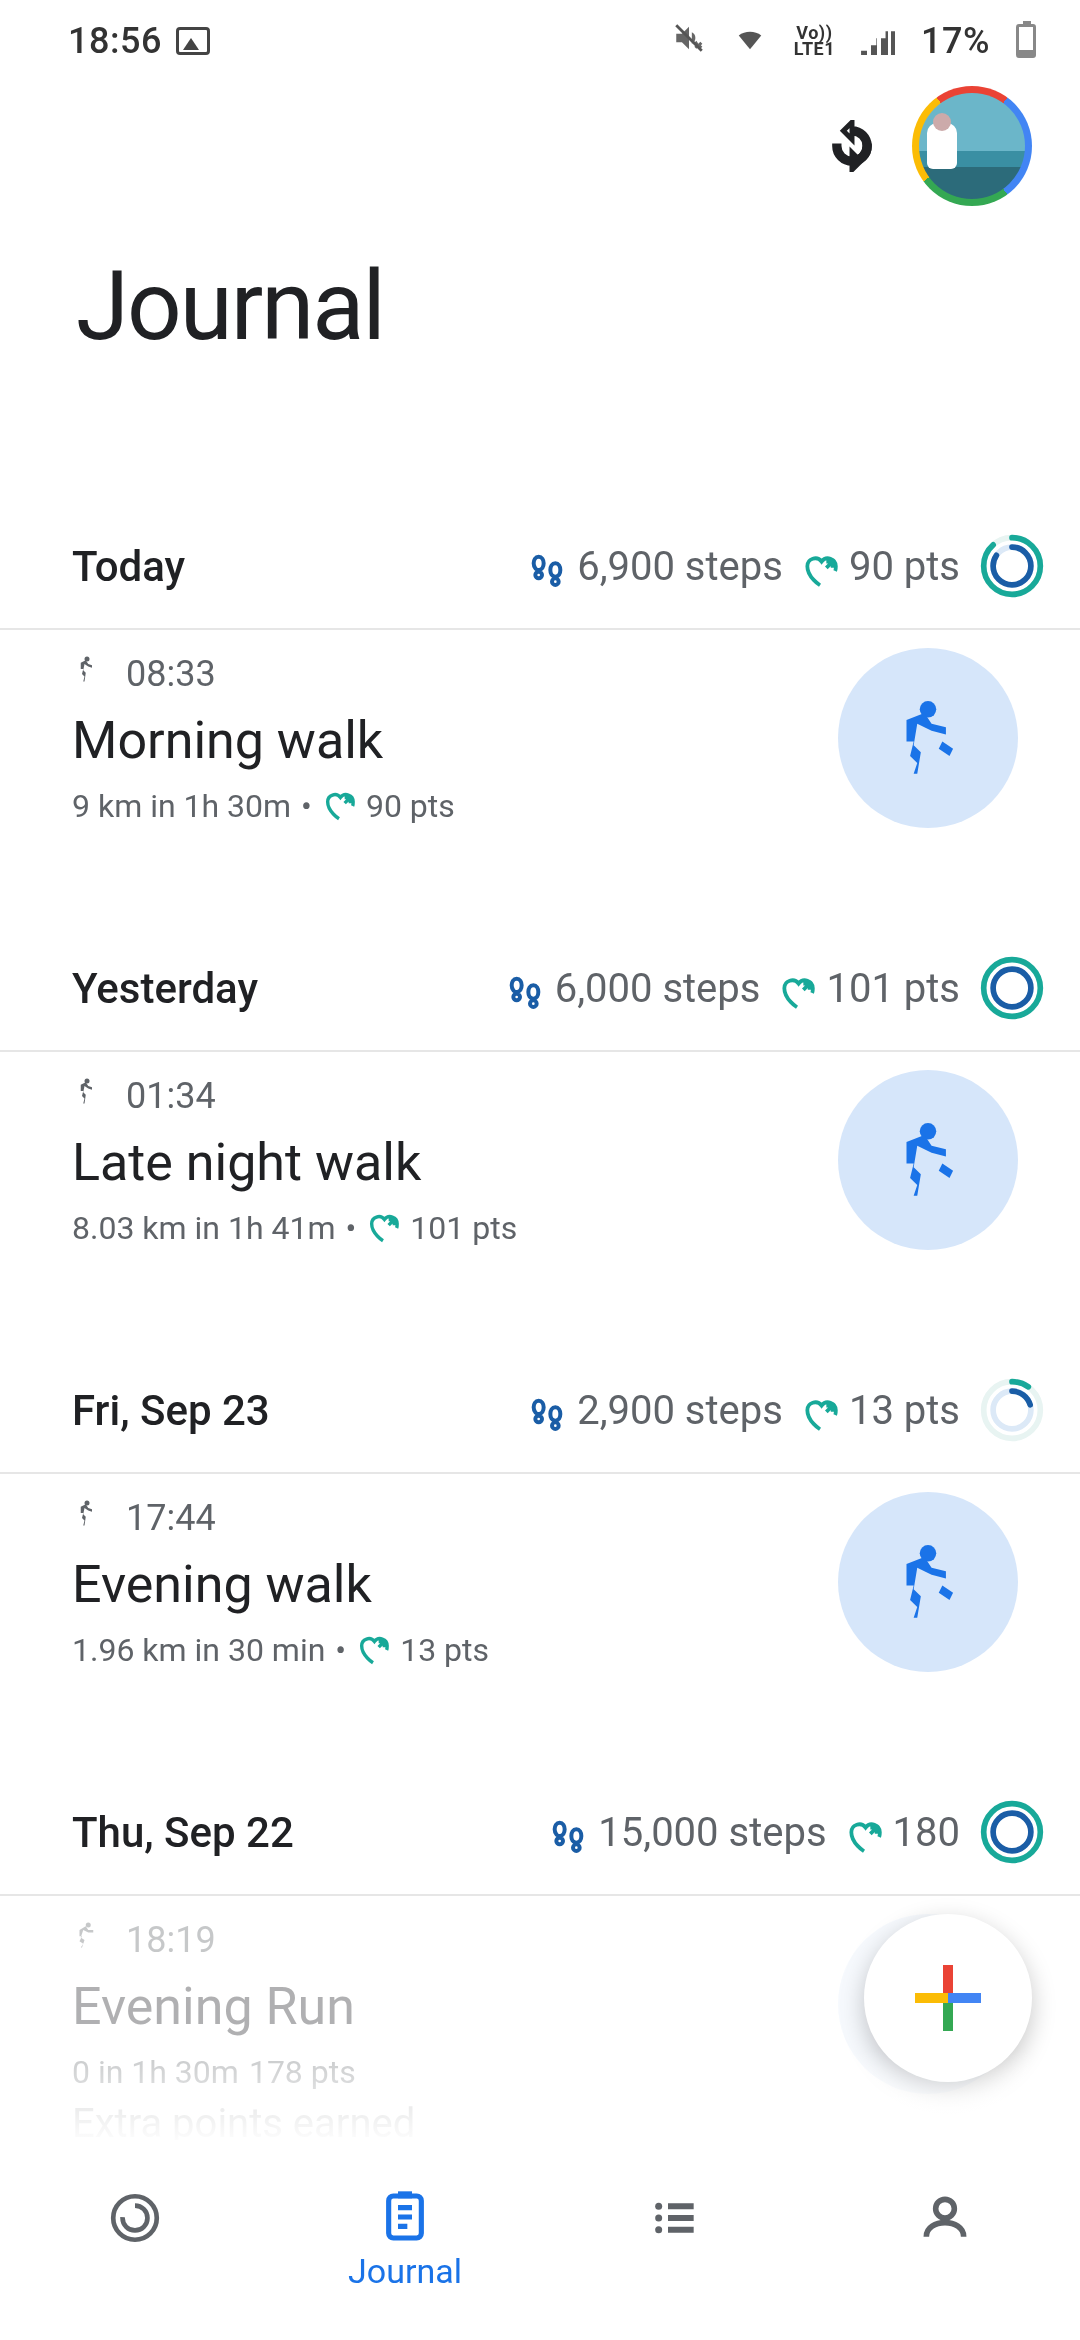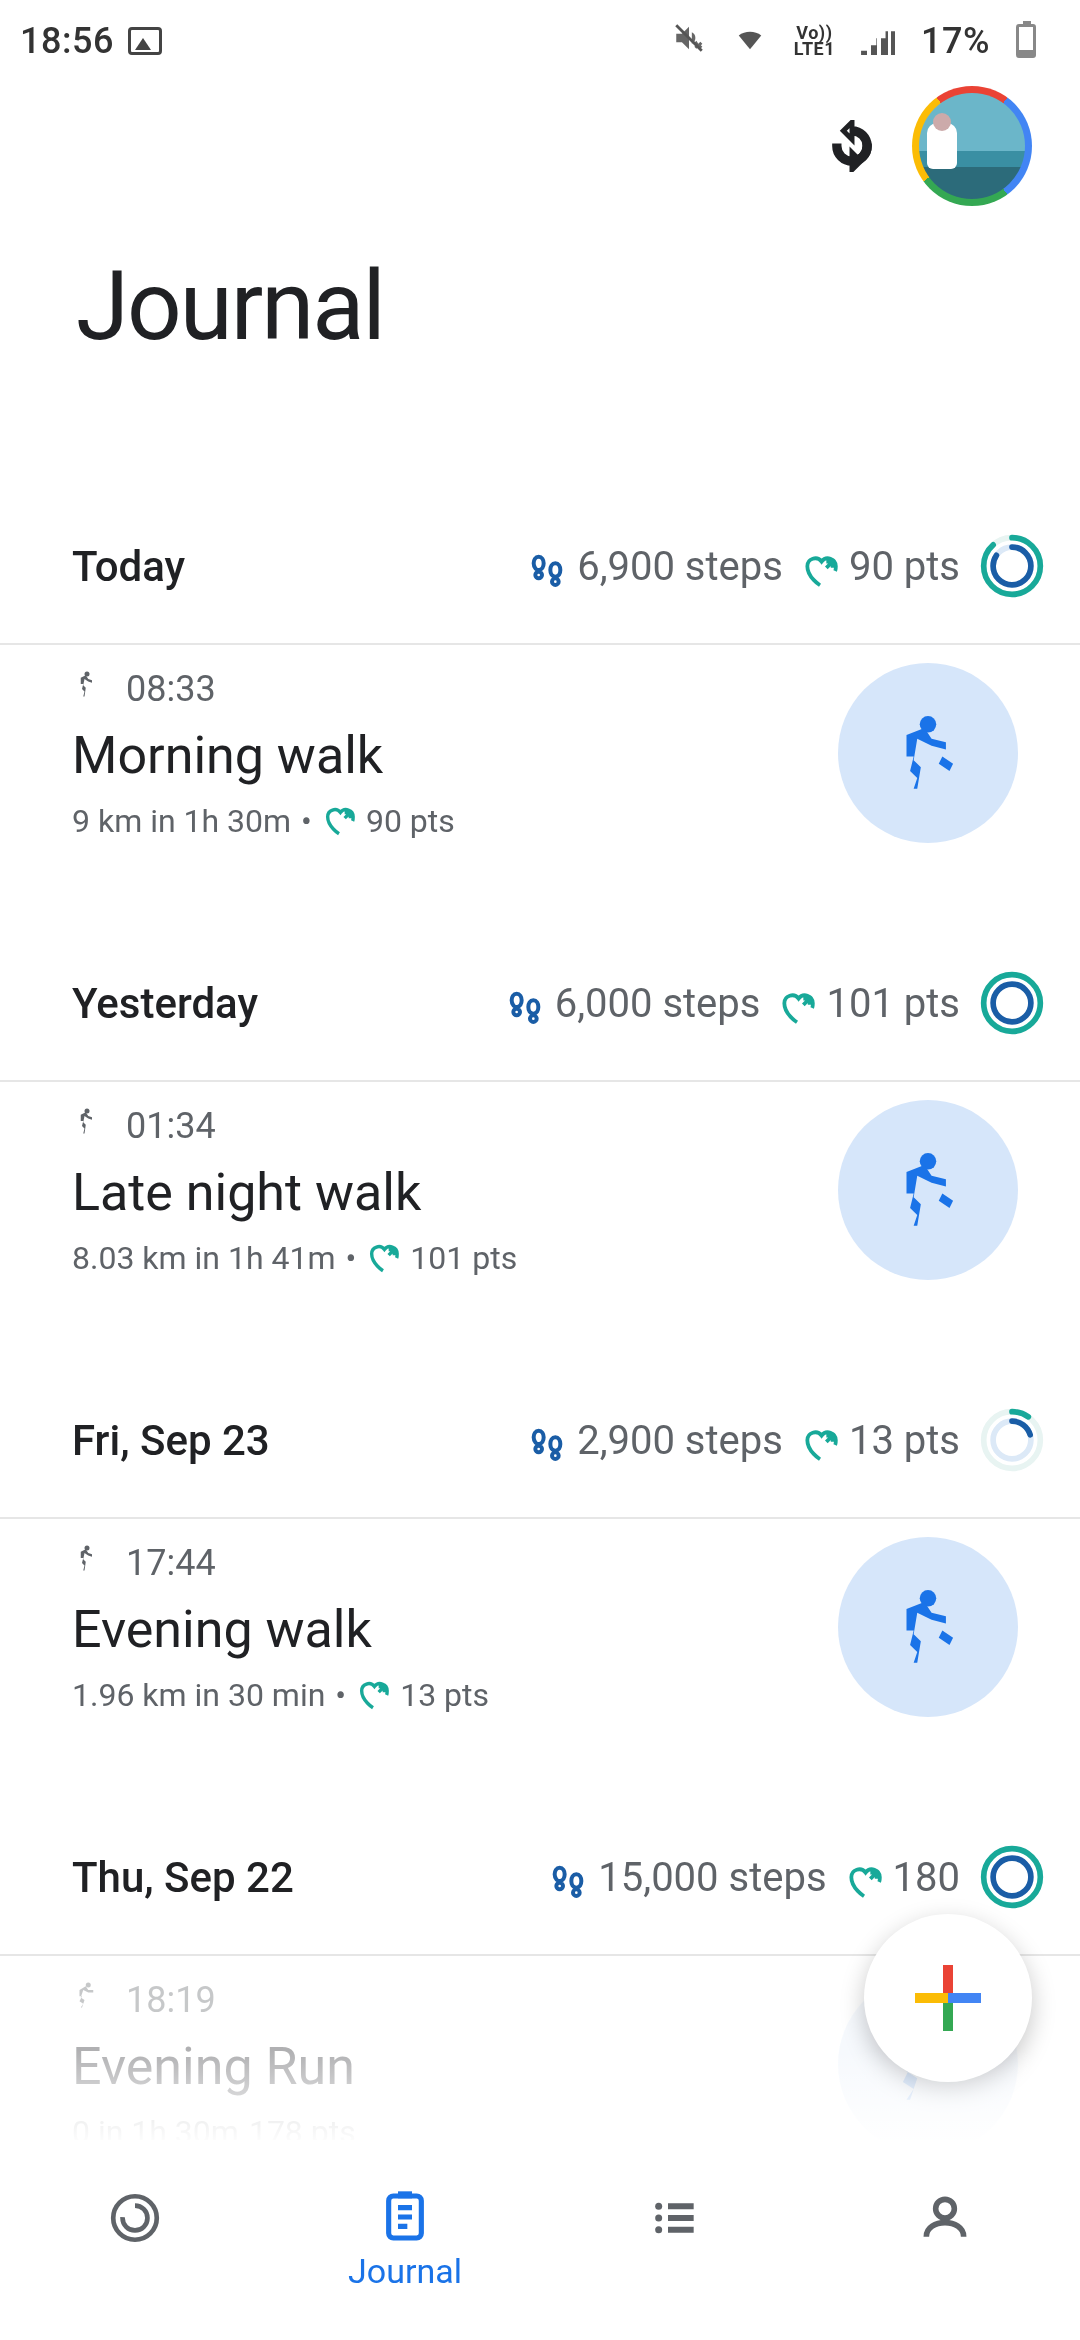--- a/index.html
+++ b/index.html
@@ -1,17 +1,17 @@
 <!DOCTYPE html>
 <html><head>
 <meta charset="utf-8">
 <style>
   * { box-sizing: border-box; margin: 0; padding: 0; }
   html, body { width: 1080px; height: 2340px; font-family: Roboto, "Helvetica Neue", Arial, sans-serif; background:#fff; color:#202124; overflow:hidden; }
-  .statusbar { display:flex; justify-content:space-between; align-items:center; padding: 20px 44px 14px 20px; font-size:36px; font-weight:500; color:#333; letter-spacing:0.5px; }
+  .statusbar { display:flex; justify-content:space-between; align-items:center; padding: 20px 44px 14px 68px; font-size:36px; font-weight:500; color:#333; letter-spacing:0.5px; }
   .statusbar .left { display:flex; align-items:center; gap:14px; }
   .statusbar .right { display:flex; align-items:center; gap:26px; }
   .pic-icon { width:34px; height:28px; border:3px solid #444; border-radius:4px; position:relative; }
   .pic-icon::after { content:""; position:absolute; bottom:2px; left:4px; width:0;height:0;border-left:8px solid transparent;border-right:8px solid transparent;border-bottom:12px solid #444; }
   .status-icon { font-size:30px; color:#555; }
   .batt { width:20px; height:34px; border:3px solid #888; border-radius:3px; position:relative; }
   .batt::before { content:""; position:absolute; top:-6px; left:4px; width:8px; height:3px; background:#888; }
   .batt::after { content:""; position:absolute; bottom:0; left:0; right:0; height:18%; background:#888; }
 
   .topbar { display:flex; justify-content:flex-end; align-items:center; gap:34px; padding: 10px 48px 0 48px; }
@@ -21,21 +21,21 @@
       conic-gradient(#ea4335 0 10%, #4285f4 10% 40%, #34a853 40% 65%, #fbbc05 65% 90%, #ea4335 90% 100%);
       display:flex; align-items:center; justify-content:center; }
   .avatar-inner { width:106px; height:106px; border-radius:50%; background:
       linear-gradient(180deg,#6bb6c9 0 55%, #3a8fa3 55% 70%, #2c6b7a 70% 100%); position:relative; overflow:hidden; }
   .avatar-inner::before { content:""; position:absolute; top:30px; left:8px; width:30px; height:46px; background:#fff; border-radius:10px 10px 6px 6px; }
   .avatar-inner::after { content:""; position:absolute; top:20px; left:14px; width:18px; height:18px; background:#caa; border-radius:50%; }
 
   h1.page-title { font-size:96px; font-weight:400; letter-spacing:-2px; padding: 44px 76px 0 76px; color:#202124; }
 
   
-  .day-header { display:flex; align-items:center; padding: 102px 34px 43px 72px; gap:18px; }
+  .day-header { display:flex; align-items:center; padding: 102px 34px 28px 72px; gap:18px; }
   .day-header.first { padding-top: 170px; }
   .day-header .day-label { font-size:42px; font-weight:500; flex:1; color:#202124; }
   .stat { display:flex; align-items:flex-end; gap:10px; font-size:40px; color:#5f6368; }
   .steps-icon svg, .heart-icon svg { display:block; }
   .ring { width:68px; height:68px; }
   hr.sep { border:none; border-top:2px solid #e6e6e6; margin:0; }
 
   
   .activity { display:flex; align-items:center; padding: 18px 62px 24px 72px; }
   .activity .info { flex:1; }

